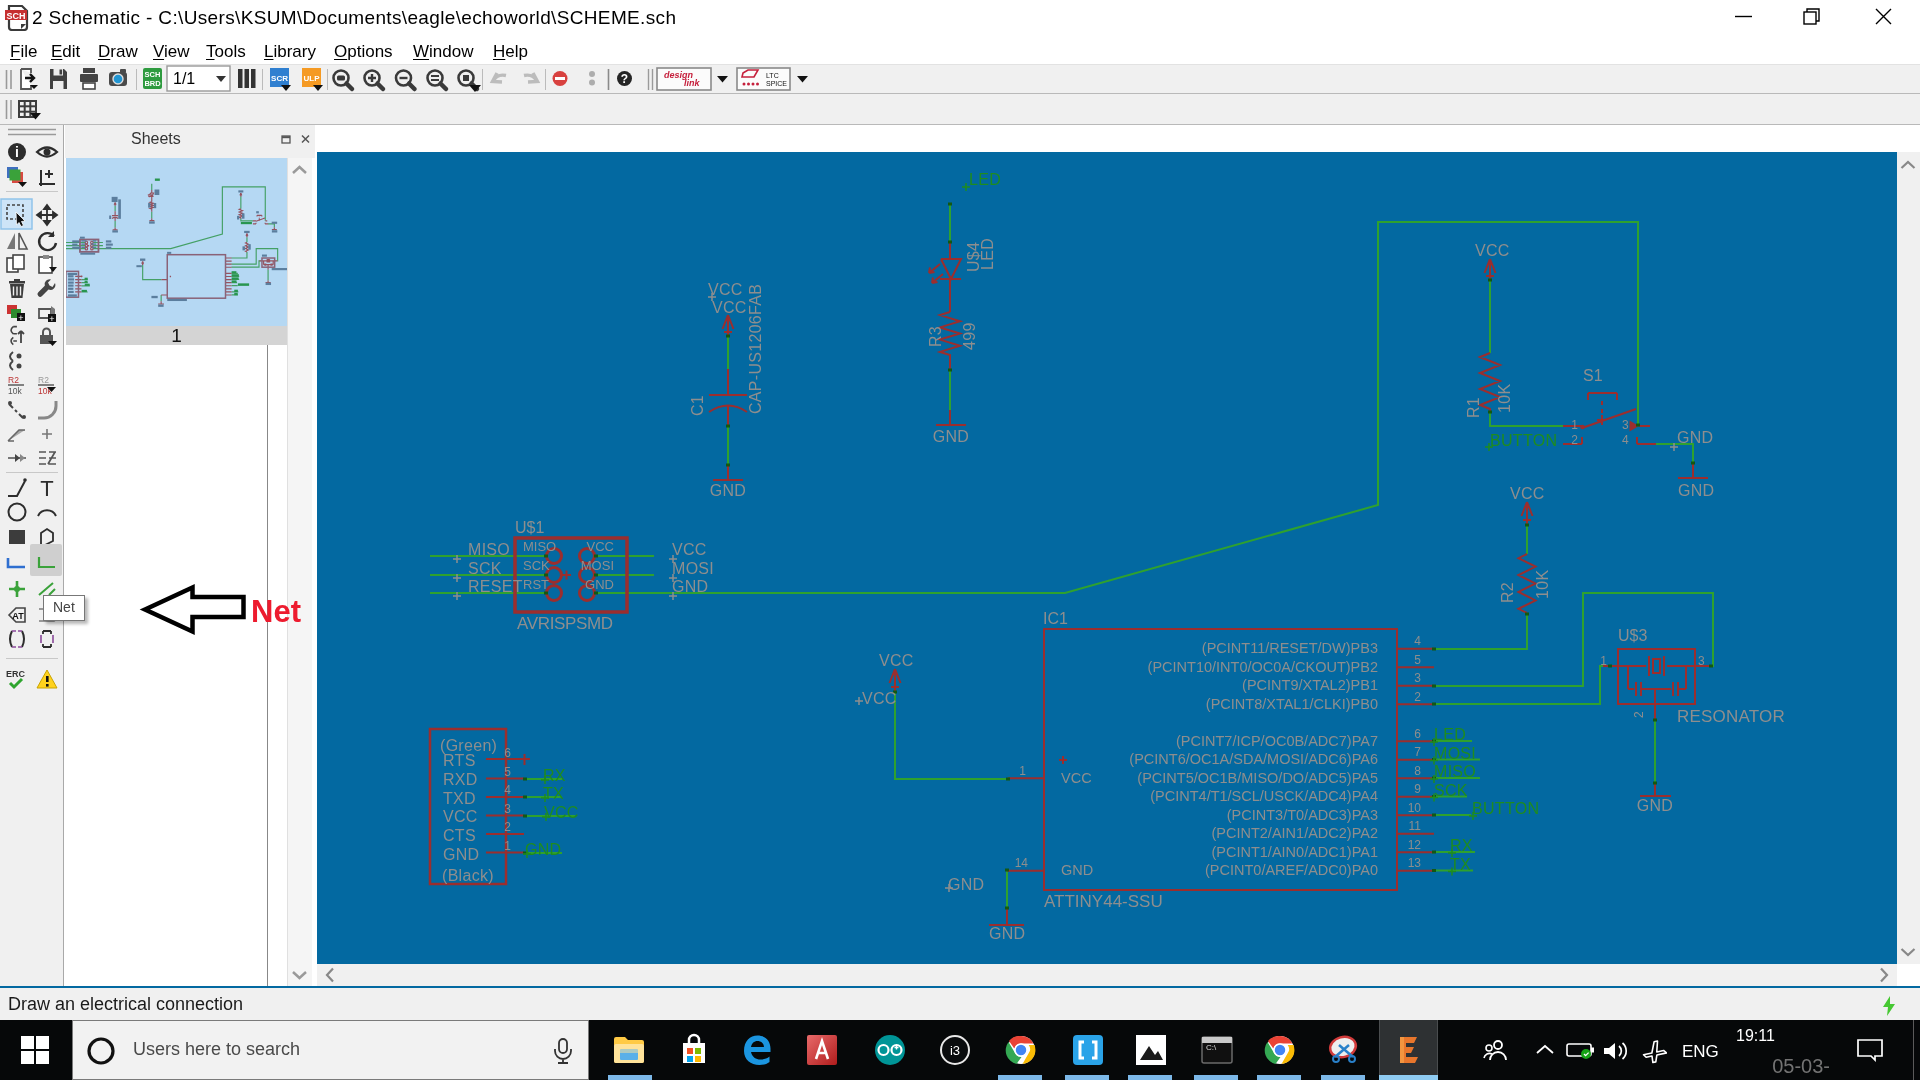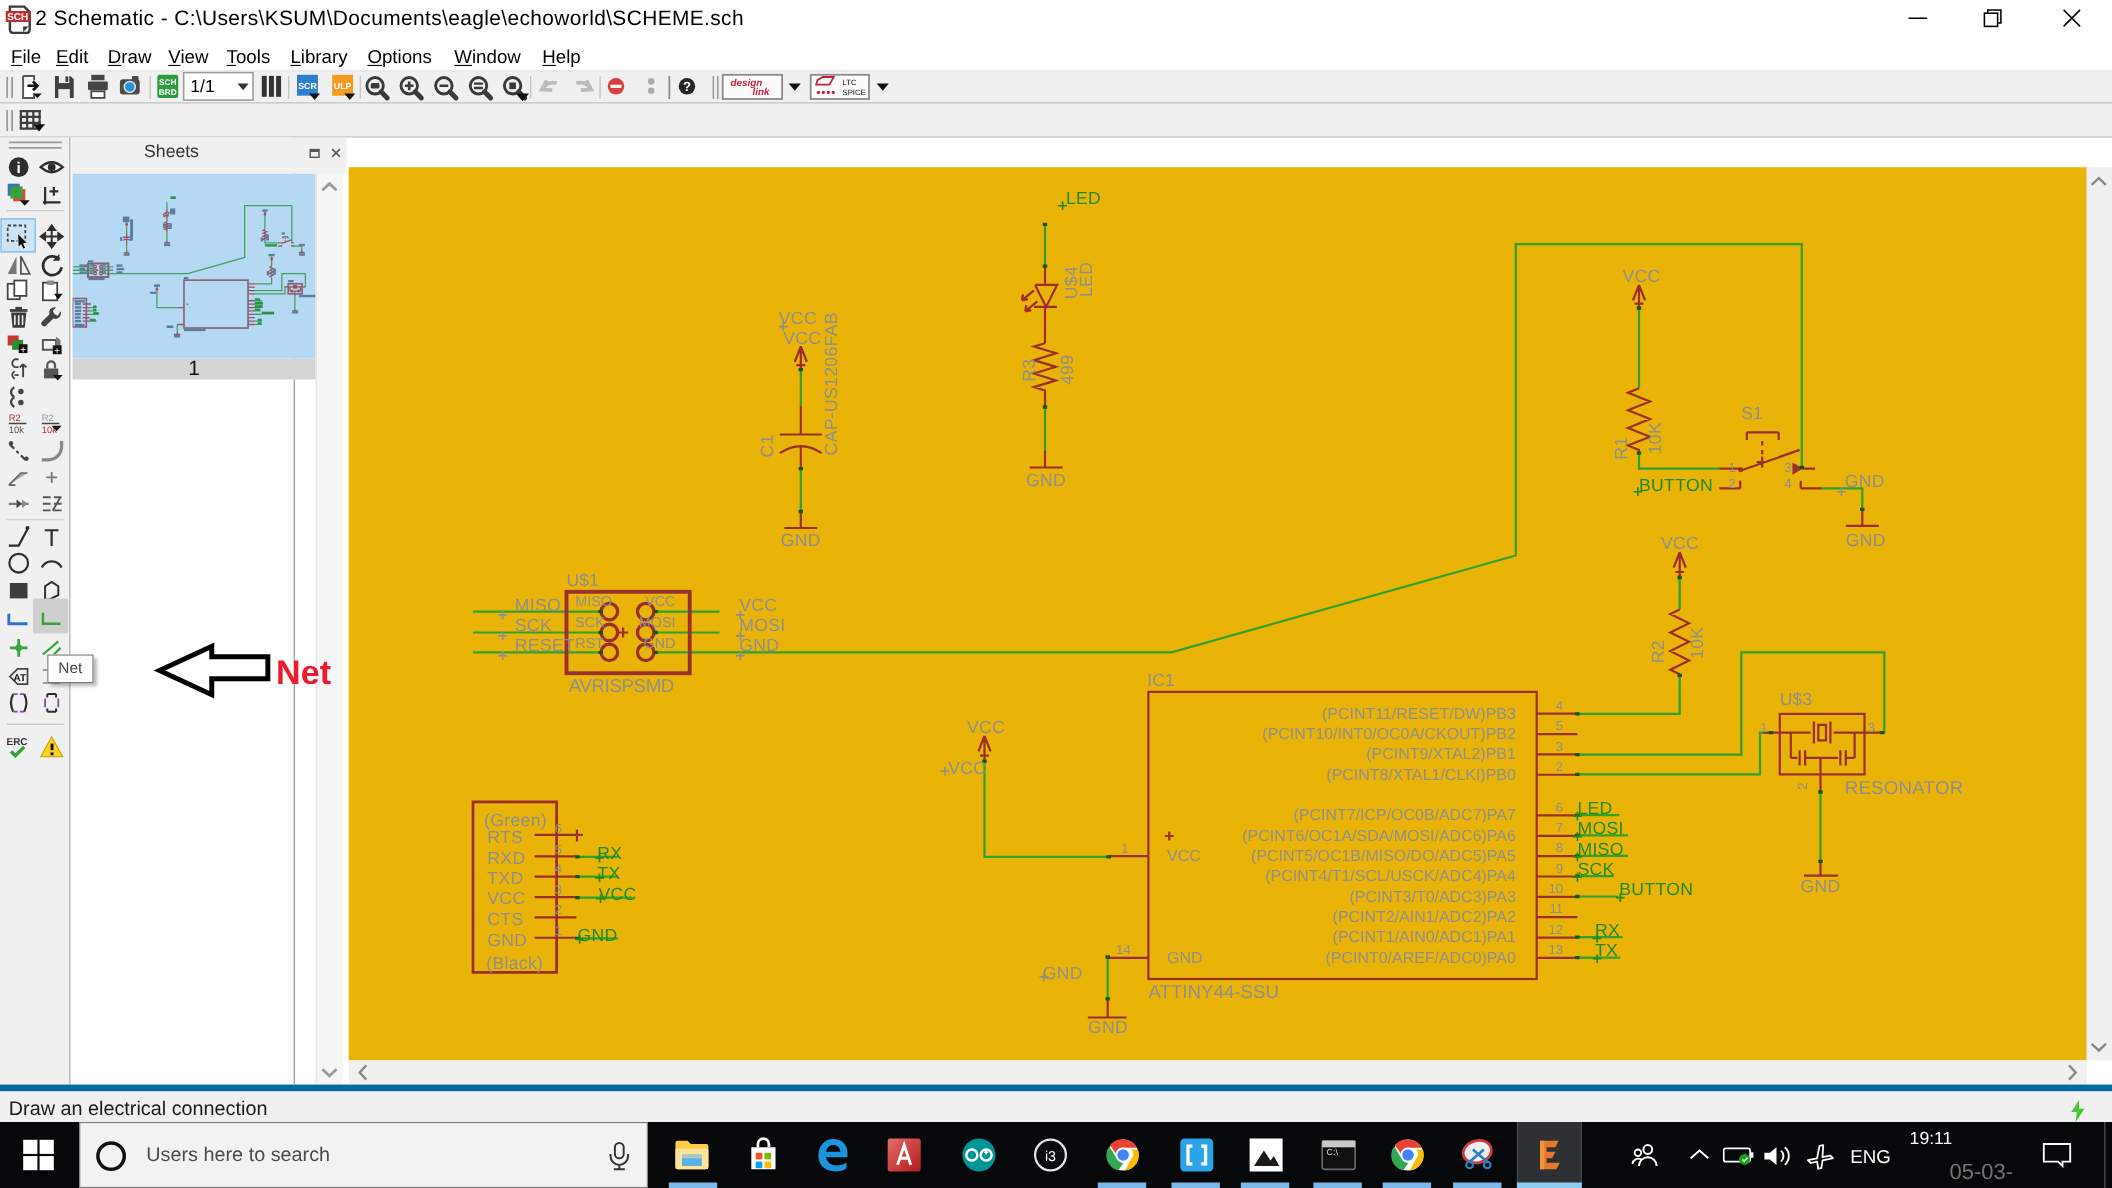--- a/index.html
+++ b/index.html
@@ -11,21 +11,21 @@
 .menuitem { position:absolute; top:8px; font-size:17px; color:#000; }
 .menuitem u { text-decoration-thickness:1px; text-underline-offset:2px; }
 #toolbar1 { left:0; top:64px; width:1920px; height:29px; background:#f0f0f0; border-top:1px solid #e2e2e2;}
 #toolbar2 { left:0; top:93px; width:1920px; height:31px; background:#f0f0f0; border-top:1px solid #b9b9b9; }
 #mainarea { left:0; top:124px; width:1920px; height:862px; background:#fff; border-top:1px solid #b9b9b9;}
 #sidebar { left:0; top:0px; width:64px; height:862px; background:#f0f0f0; border-right:1px solid #a9a9a9; }
 #sheetspanel { left:65px; top:0px; width:203px; height:861px; background:#fff; border-right:1px solid #888; }
 #sheetshdr { left:0; top:0; width:250px; height:28px; background:#f0f0f0; }
 #coordbar { left:316px; top:0px; width:1604px; height:27px; background:#f0f0f0; }
 #combo { left:164px; top:1px; width:1440px; height:25px; background:#fff; border:1px solid #8a8a8a; }
-#statusbar { left:0; top:986px; width:1920px; height:34px; background:#f0f0f0; border-top:6px solid #0369a1; }
+#statusbar { left:0; top:986px; width:1920px; height:34px; background:#f0f0f0; border-top:2px solid #0369a1; }
 #taskbar { left:0; top:1020px; width:1920px; height:60px; background:#060809; }
 .vsep { position:absolute; width:1px; background:#b4b4b4; }
 svg text { font-family:"Liberation Sans", sans-serif; }
 </style>
 </head>
 <body>
 
 <div id="titlebar" class="abs">
   <svg class="abs" style="left:5px;top:4px" width="26" height="27" viewBox="0 0 26 27">
     <path d="M4 2 h13 l5 5 v16 a3 3 0 0 1 -3 3 H7 a3 3 0 0 1 -3 -3 z" fill="#fff" stroke="#3a3a3a" stroke-width="2.2"></path>
@@ -476,21 +476,21 @@
     <div class="abs" style="left:1px;top:201px;width:221px;height:19px;background:#d4d4d4;text-align:center;font-size:19px;color:#111;line-height:19px">1</div>
 
     <div class="abs" style="left:222px;top:33px;width:25px;height:828px;background:#f5f5f5;border-left:1px solid #e0e0e0"></div>
     <svg class="abs" style="left:222px;top:33px" width="25" height="828" viewBox="0 0 25 828">
       <path d="M6 15 l6.5 -6 l6.5 6" fill="none" stroke="#9a9a9a" stroke-width="2.5"></path>
       <path d="M6 814 l6.5 6 l6.5 -6" fill="none" stroke="#9a9a9a" stroke-width="2.5"></path>
     </svg>
   </div>
 
 
-  <div class="abs" style="left:317px;top:27px;width:1580px;height:812px;background:#eab308;overflow:hidden">
+  <div class="abs" style="left:317px;top:27px;width:1580px;height:812px;background:#0369a1;overflow:hidden">
     <svg id="schem" class="abs" style="left:0;top:0" width="1580" height="812" viewBox="317 151 1580 812">
 <path id="wires" d="M950 203 L950 240 M950 370 L950 409 M728 334 L728 368 M728 426 L728 465 M430 555 L547 555 M430 574 L547 574 M430 592 L547 592 M595 555 L654 555 M595 574 L654 574 M595 592 L1065 592 L1378 504 L1378 221 L1638 221 L1638 425 M1490 278 L1490 352 M1490 410 L1490 425 L1563 425 M1655 443 L1693 443 L1693 463 M1527 523 L1527 553 M1527 612 L1527 648 L1433 648 M1433 685 L1583 685 L1583 592 L1713 592 L1713 665 L1711 665 M1433 703 L1600 703 L1600 665 L1609 665 M1655 718 L1655 783 M895 690 L895 778 L1008 778 M1007 870 L1007 908 M1434 740 L1472 740 M1434 758.5 L1480 758.5 M1434 777 L1480 777 M1434 795.5 L1467 795.5 M1434 814 L1471 814 M1434 851 L1475 851 M1434 869.5 L1473 869.5 M524 778 L562 778 M524 796 L562 796 M524 815 L575 815 M524 852 L562 852 " fill="none"></path>
 <path id="redln" d="M950 240 L950 258 M941 258 L961 258 L951 278 L941 258 M940 278 L961 278 M950 278 L950 311 M950.0 311.0 L940.0 314.1 L960.0 320.2 L940.0 326.4 L960.0 332.5 L940.0 338.6 L960.0 344.8 L940.0 350.9 L950.0 354.0 L950 370 M940 263 L929 272 M929 272 L934.5 271 M929 272 L930 266.5 M943 273 L932 282 M932 282 L937.5 281 M932 282 L933 276.5 M950 409 L950 424 M936 424 L966 424 M728 316 L728 334 M728 314 L722.5 328 M728 314 L733.5 328 M724 331 L732 331 M728 368 L728 394 M709 394 L747 394 M709 411 Q728 398 747 411 M728 404 L728 426 M728 465 L728 479 M713 479 L743 479 M562 574 L571 574 M566.5 569.5 L566.5 578.5 M1588 392 L1617 392 M1588 392 L1588 399 M1617 392 L1617 399 M1602 400 L1602 404 M1602 408 L1602 412 M1602 416 L1602 420 M1597 419 L1607 419 M1602 414 L1602 424 M1563 425 L1582 425 M1582 427 L1636 408 M1639 425 L1650 425 M1563 443 L1582 443 M1582 436 L1582 443 M1637 436 L1637 443 M1637 443 L1656 443 M1693 463 L1693 477 M1678 477 L1708 477 M1490 260 L1490 278 M1490 258 L1484.5 272 M1490 258 L1495.5 272 M1486 275 L1494 275 M1490.0 352.0 L1480.0 356.0 L1500.0 364.0 L1480.0 372.0 L1500.0 380.0 L1480.0 388.0 L1500.0 396.0 L1480.0 404.0 L1490.0 408.0 L1490 412 M1527 503 L1527 523 M1527 501 L1521.5 515 M1527 501 L1532.5 515 M1523 519 L1531 519 M1527.0 553.0 L1518.5 557.2 L1535.5 565.6 L1518.5 574.1 L1535.5 582.5 L1518.5 590.9 L1535.5 599.4 L1518.5 607.8 L1527.0 612.0 M895 670 L895 690 M895 668 L889.5 682 M895 668 L900.5 682 M891 686 L899 686 M1008 777.3 L1044 777.3 M1007 869.8 L1044 869.8 M1007 908 L1007 924 M989 924 L1024 924 M1059 759 L1067 759 M1063 755 L1063 763 M1603 665 L1618 665 M1695 665 L1711 665 M1618 665 L1646 665 M1667 665 L1695 665 M1649 655 L1649 675 M1664 655 L1664 675 M1653 658 L1660 658 L1660 672 L1653 672 Z M1628 665 L1628 688 M1686 665 L1686 688 M1628 688 L1634 688 M1641 688 L1671 688 M1678 688 L1686 688 M1636 681 L1636 695 M1641 681 L1641 695 M1673 681 L1673 695 M1678 681 L1678 695 M1655 688 L1655 718 M1655 783 L1655 795 M1640 795 L1671 795 M486 758 L524 758 M486 777.5 L524 777.5 M486 796 L524 796 M486 814.5 L524 814.5 M486 833 L524 833 M486 851.5 L524 851.5 M519 758 L530 758 M524.5 753 L524.5 764 M1397 647.8 L1434 647.8 M1397 666.3 L1434 666.3 M1397 684.8 L1434 684.8 M1397 703.3 L1434 703.3 M1397 740.3 L1434 740.3 M1397 758.8 L1434 758.8 M1397 777.3 L1434 777.3 M1397 795.8 L1434 795.8 M1397 814.3 L1434 814.3 M1397 832.8 L1434 832.8 M1397 851.3 L1434 851.3 M1397 869.8 L1434 869.8 " fill="none"></path>
 <g stroke="#2fa12f" stroke-width="2">
           <use href="#wires"></use>
         </g>
 <g stroke="#9b2e2e" stroke-width="2">
           <use href="#redln"></use>
         </g>
 <path d="M1639 425 L1629.5 419.5 L1629.5 430.5 Z" fill="#9b2e2e"></path>

